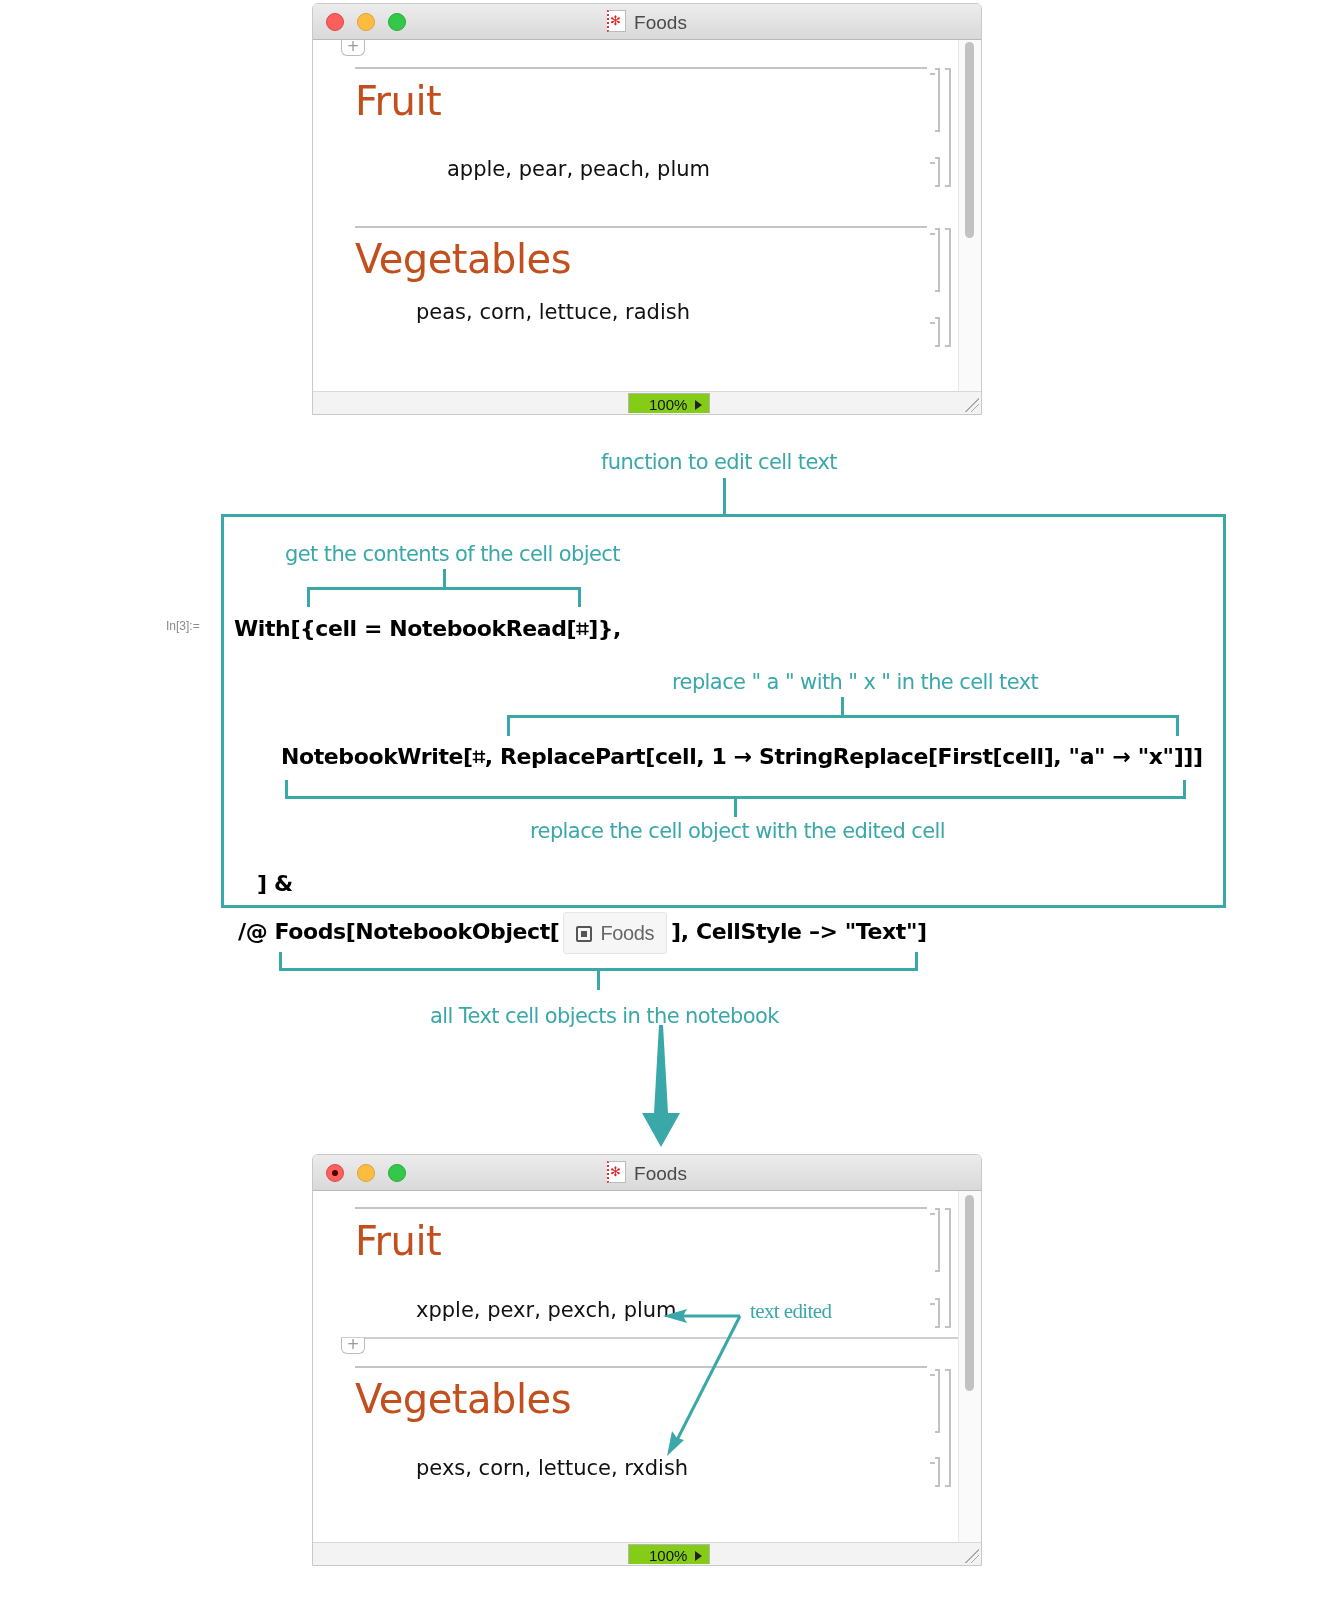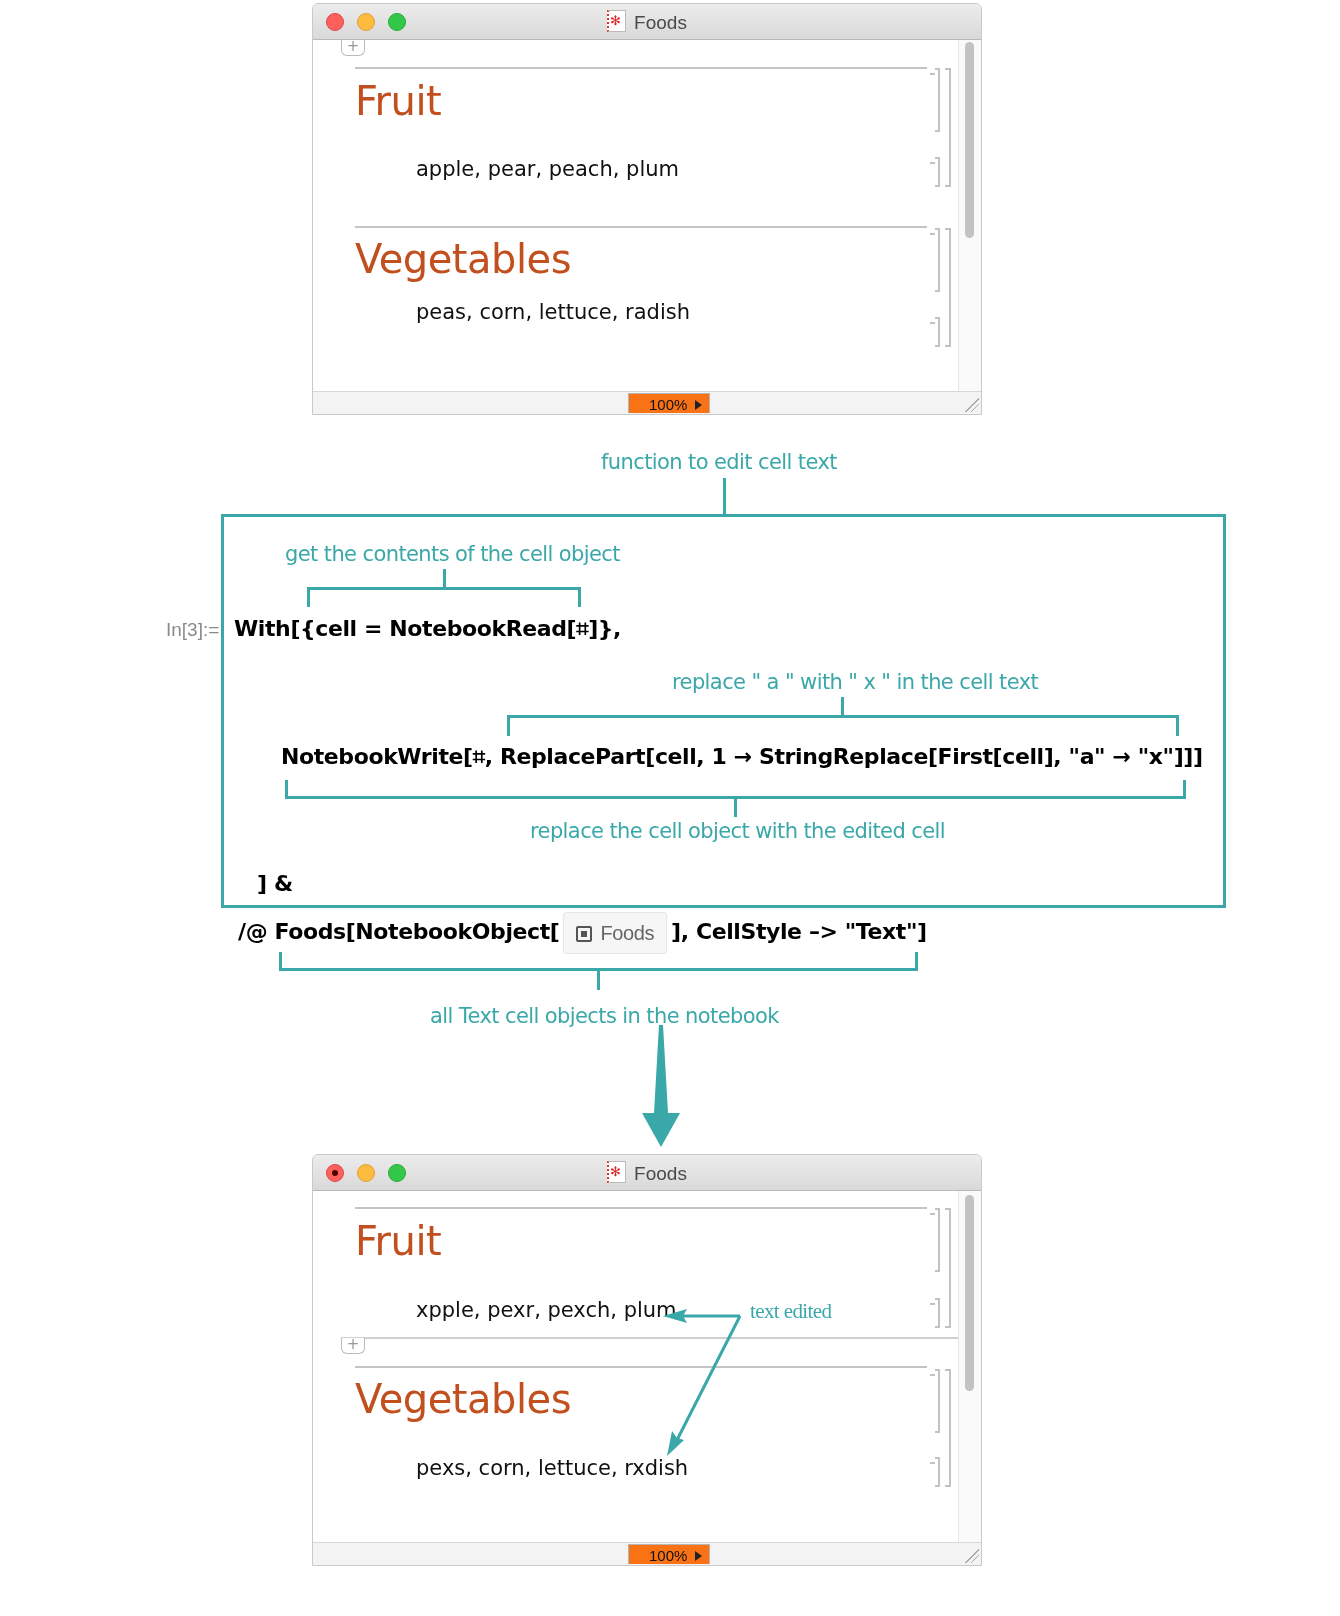--- a/index.html
+++ b/index.html
@@ -16,58 +16,58 @@
   .light.green { left:75px; background:#34c84a; border:1px solid #27aa35; }
   .light .dot { position:absolute; left:5px; top:5px; width:6px; height:6px; border-radius:50%; background:#4d0000; }
   .title { position:absolute; left:0; right:0; top:6px; text-align:center; font-size:19px; color:#4a4a4a; font-family:"Liberation Sans", sans-serif; }
   .title .nbicon { display:inline-block; width:16px; height:20px; background:#fff; border:1px solid #bbb; border-left:2px dotted #d33; vertical-align:-3px; margin-right:8px; position:relative; }
   .title .nbicon::after { content:"✻"; position:absolute; left:1px; top:0; font-size:13px; color:#d22; line-height:20px; }
 
   .content { position:absolute; left:0; top:36px; right:22px; bottom:22px; }
   .vscroll { position:absolute; right:0; top:36px; width:22px; bottom:22px; background:#fafafa; border-left:1px solid #e6e6e6; }
   .vthumb { position:absolute; left:6px; width:9px; background:#c2c2c2; border-radius:5px; }
   .statusbar { position:absolute; left:0; right:0; bottom:0; height:22px; background:#f3f3f3; border-top:1px solid #d8d8d8; }
-  .zoombox { position:absolute; left:315px; top:1px; width:82px; height:20px; border:1px solid #b5b5b5; border-bottom:none; background:#f97316; font-size:15px; line-height:21px; text-align:left; padding-left:20px; box-sizing:border-box; color:#111; font-family:"Liberation Sans", sans-serif; }
+  .zoombox { position:absolute; left:315px; top:1px; width:82px; height:20px; border:1px solid #b5b5b5; border-bottom:none; background:#84cc16; font-size:15px; line-height:21px; text-align:left; padding-left:20px; box-sizing:border-box; color:#111; font-family:"Liberation Sans", sans-serif; }
   .zoombox .tri { position:absolute; right:7px; top:6px; width:0; height:0; border-left:7px solid #222; border-top:5px solid transparent; border-bottom:5px solid transparent; }
   .grip { position:absolute; right:2px; bottom:2px; width:16px; height:16px; background:linear-gradient(135deg, transparent 55%, #aaa 56%, #aaa 60%, transparent 61%, transparent 72%, #aaa 73%, #aaa 77%, transparent 78%); }
 
   .sect-line { position:absolute; left:42px; width:572px; height:2px; background:#c4c4c4; }
   .section-title { position:absolute; left:42px; font-size:40px; color:#c2501f; font-family:"DejaVu Sans", sans-serif; letter-spacing:-0.5px; }
   .text-cell { position:absolute; left:103px; font-size:21px; color:#111; font-family:"DejaVu Sans", sans-serif; }
   .bracket { position:absolute; border:2px solid #c2c2c2; border-left:none; width:5px; box-sizing:border-box; }
   .bracket::before { content:""; position:absolute; left:-5px; top:3px; width:5px; height:2px; background:#c2c2c2; }
   .gbracket { position:absolute; border:2px solid #c2c2c2; border-left:none; width:6px; box-sizing:border-box; }
   .insert-plus { position:absolute; width:24px; height:16px; border:1.5px solid #bbb; border-top:none; border-radius:0 0 6px 6px; color:#999; font-size:15px; line-height:12px; text-align:center; background:#fff; box-sizing:border-box; }
   .insertion-line { position:absolute; height:2px; background:#cfcfcf; }
 
   
   .anno { position:absolute; color:#3aa7a9; font-size:21px; font-family:"DejaVu Sans", sans-serif; white-space:nowrap; letter-spacing:-0.6px; }
   .teal { background:#3aa7a9; position:absolute; }
   .code { position:absolute; font-family:"DejaVu Sans", sans-serif; font-weight:bold; color:#000; font-size:22px; white-space:nowrap; letter-spacing:-0.4px; }
-  .inlabel { position:absolute; left:166px; top:619px; font-size:19px; color:#8a8a8a; font-family:"Liberation Sans", sans-serif; }
+  .inlabel { position:absolute; left:166px; top:619px; font-size:12px; color:#8a8a8a; font-family:"Liberation Sans", sans-serif; }
   .fnbox { position:absolute; left:221px; top:514px; width:1005px; height:394px; border:3px solid #3aa7a9; box-sizing:border-box; }
   .nbobj { display:inline-block; vertical-align:middle; height:40px; margin:0 4px; padding:0 12px; background:#f6f6f6; border:1px solid #e6e6e6; border-radius:3px; font-weight:normal; font-family:"Liberation Sans", sans-serif; color:#666; font-size:20px; line-height:40px; }
   .nbobj .ic { display:inline-block; width:16px; height:16px; border:2px solid #555; border-radius:2px; vertical-align:-2px; margin-right:8px; position:relative; box-sizing:border-box; }
   .nbobj .ic::after { content:""; position:absolute; left:3px; top:3px; width:6px; height:6px; background:#555; }
 </style>
 </head>
 <body>
 
 <div class="win top">
   <div class="titlebar">
     <span class="light red"></span>
     <span class="light yellow"></span>
     <span class="light green"></span>
     <div class="title"><span class="nbicon"></span><span>Foods</span></div>
   </div>
   <div class="content">
     <div class="insert-plus" style="left:28px; top:0px;">+</div>
     <div class="sect-line" style="top:27px;"></div>
     <div class="section-title" style="top:38px;">Fruit</div>
-    <div class="text-cell" style="top:117px;">apple, pear, peach, plum</div>
+    <div class="text-cell" style="top:117px;margin-left:31px;">apple, pear, peach, plum</div>
     <div class="sect-line" style="top:186px;"></div>
     <div class="section-title" style="top:196px;">Vegetables</div>
     <div class="text-cell" style="top:260px;">peas, corn, lettuce, radish</div>
 
     <div class="bracket" style="left:622px; top:28px; height:64px;"></div>
     <div class="bracket" style="left:622px; top:117px; height:30px;"></div>
     <div class="gbracket" style="left:632px; top:28px; height:119px;"></div>
     <div class="bracket" style="left:622px; top:188px; height:64px;"></div>
     <div class="bracket" style="left:622px; top:277px; height:30px;"></div>
     <div class="gbracket" style="left:632px; top:188px; height:119px;"></div>

